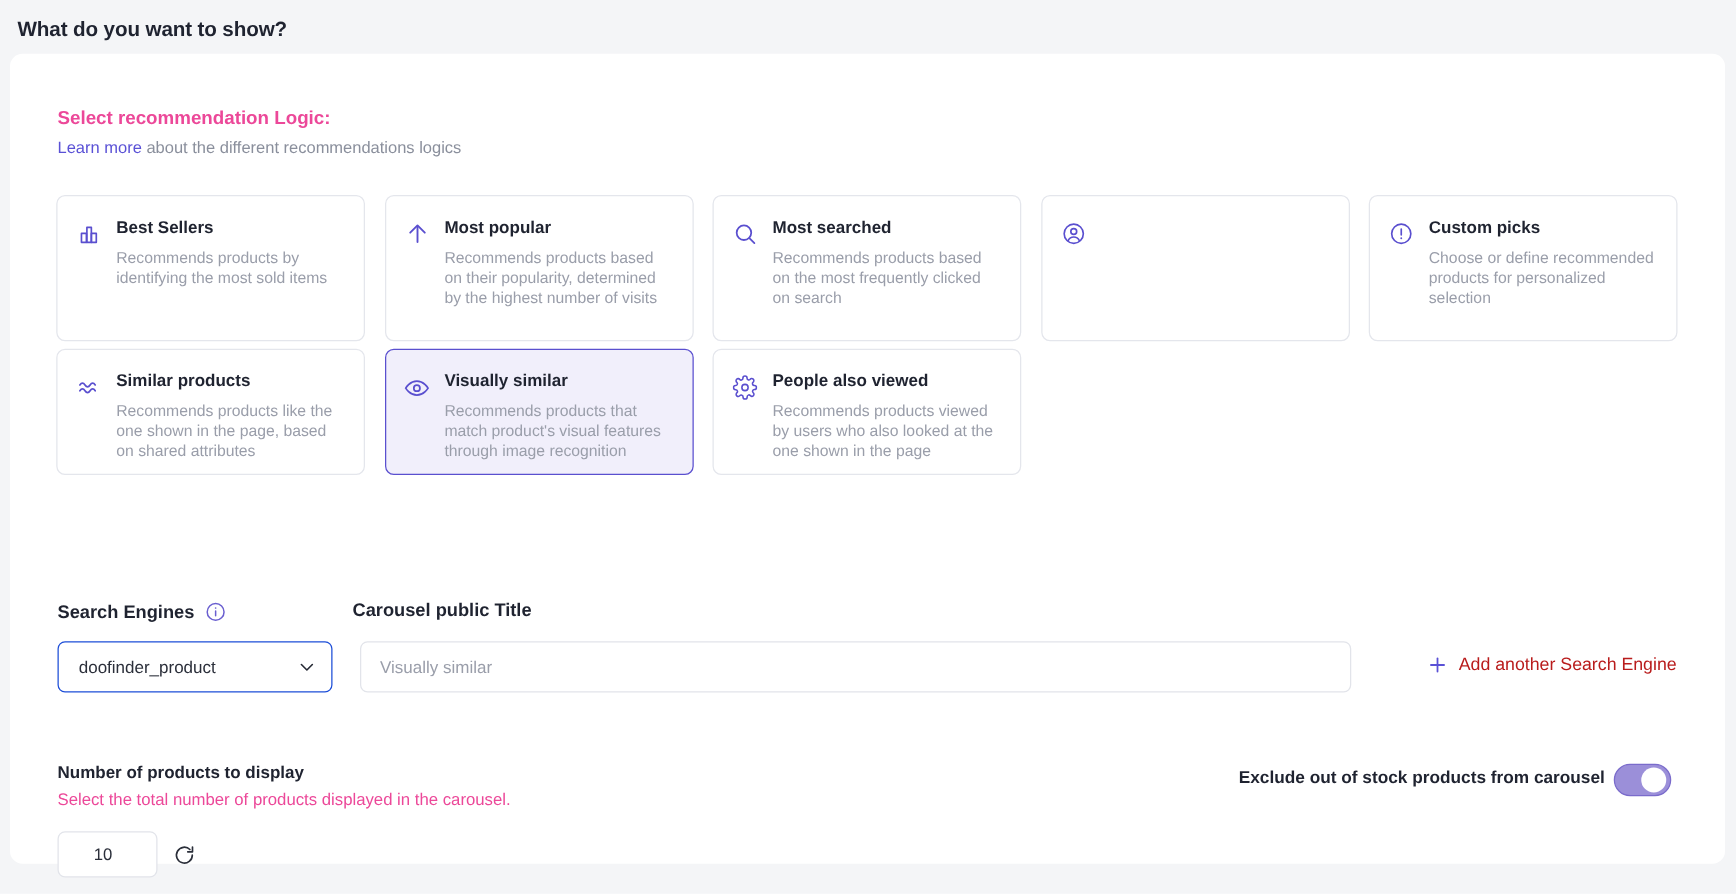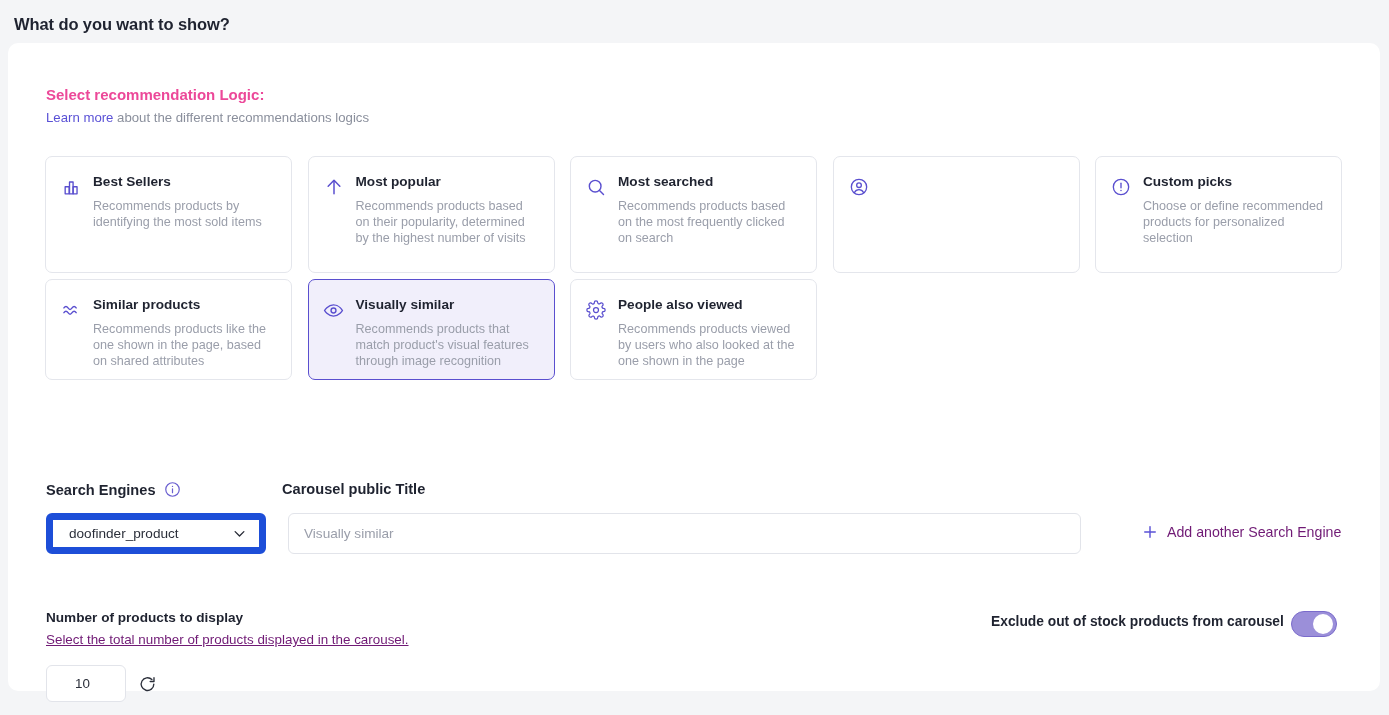--- a/index.html
+++ b/index.html
@@ -125,21 +125,21 @@
     font-size: 14.6px;
     font-weight: bold;
   }
 
   .select-box {
     position: absolute;
     left: 38px;
     top: 470px;
     width: 220px;
     height: 41px;
-    border: 7px solid #1d4ed8;
+    border: 1px solid #1d4ed8;
     border-radius: 6px;
     background: #fff;
     display: flex;
     align-items: center;
     padding: 0 12px 0 16px;
     font-size: 13.6px;
     color: #2b2f3a;
     cursor: pointer;
   }
   .select-box .sel-value { flex: 1 1 auto; }
@@ -161,41 +161,40 @@
   }
   .title-input::placeholder { color: #9a9eaa; }
 
   .add-engine {
     position: absolute;
     left: 1133px;
     top: 480px;
     display: flex;
     align-items: center;
     gap: 8px;
-    color: #701a75;
+    color: #b91c1c;
     font-size: 14.2px;
     cursor: pointer;
   }
   .plus-icon { display: flex; color: #5a51d6; }
 
   
   .num-label {
     position: absolute;
     left: 38px;
     top: 567px;
     font-size: 13.6px;
     font-weight: bold;
   }
   .num-sub {
     position: absolute;
     left: 38px;
     top: 589px;
     font-size: 13.4px;
-    color: #701a75;
-    text-decoration: underline;
+    color: #ec4899;
   }
   .num-input {
     position: absolute;
     left: 38px;
     top: 622px;
     width: 80px;
     height: 37px;
     border: 1px solid #e2e4ea;
     border-radius: 6px;
     padding: 0 28px;

